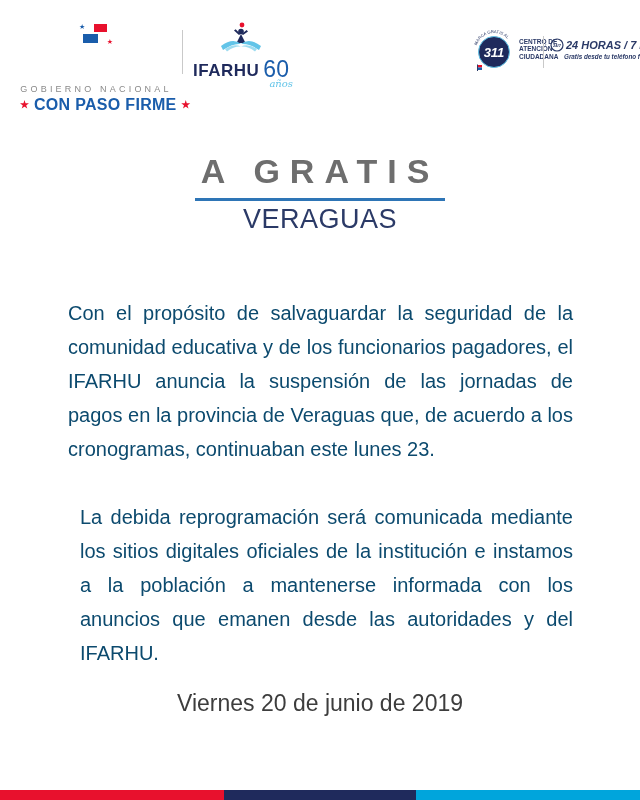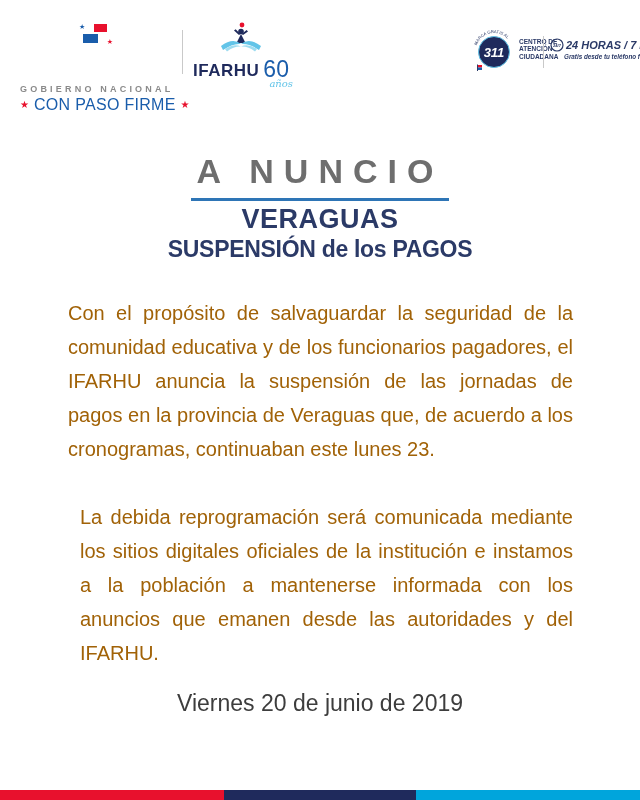--- a/index.html
+++ b/index.html
@@ -10,22 +10,22 @@
   }
 
   
   .header{position:absolute;top:20px;left:0;right:0;height:64px;}
   .gov-block{position:absolute;left:20px;top:4px;width:152px;text-align:center;}
   .flag-glyph{position:relative;width:34px;height:20px;margin:0 auto 3px auto;}
   .flag-glyph .r-rect{position:absolute;left:15px;top:0;width:13px;height:8px;background:#e8112d;}
   .flag-glyph .b-rect{position:absolute;left:4px;top:10px;width:15px;height:9px;background:#1a5dab;}
   .flag-glyph .b-star{position:absolute;left:0;top:-1px;font-size:7px;color:#1a5dab;line-height:7px;}
   .flag-glyph .r-star{position:absolute;right:0;bottom:-1px;font-size:7px;color:#e8112d;line-height:7px;}
-  .gov-line1{font-size:9px;letter-spacing:3.2px;color:#8a8a8a;font-weight:700;white-space:nowrap;margin-top:40px;}
-  .gov-line2{font-size:16px;font-weight:normal;color:#1a5dab;white-space:nowrap;margin-top:2px;letter-spacing:0.3px;}
+  .gov-line1{font-size:9px;letter-spacing:3.2px;color:#8a8a8a;font-weight:400;white-space:nowrap;margin-top:40px;}
+  .gov-line2{font-size:16px;font-weight:bold;color:#1a5dab;white-space:nowrap;margin-top:2px;letter-spacing:0.3px;}
   .gov-line2 .star{color:#e8112d;font-size:10px;vertical-align:2px;}
   .v-divider{position:absolute;width:1px;background:#c9c9c9;}
   .div1{left:182px;top:10px;height:44px;}
   .ifarhu-block{position:absolute;left:196px;top:2px;width:90px;text-align:center;}
   .ifarhu-row{display:flex;align-items:flex-end;justify-content:center;margin-top:1px;}
   .ifarhu-name{font-size:17px;font-weight:bold;color:#1f2a5c;letter-spacing:0.5px;}
   .ifarhu-60{position:relative;margin-left:4px;}
   .ifarhu-60 .num{font-size:23px;line-height:20px;color:#1a5dab;font-weight:400;}
   .ifarhu-60 .word{position:absolute;right:-4px;bottom:-8px;font-family:"DejaVu Serif",serif;font-style:italic;font-size:10px;color:#62c4e8;}
 
@@ -37,26 +37,26 @@
   .hours-text{font-size:11px;font-weight:bold;font-style:italic;color:#2b3a67;white-space:nowrap;margin-left:2px;}
   .hours-note{font-size:6.3px;font-style:italic;font-weight:bold;color:#2b3a67;margin-top:1px;margin-left:14px;white-space:nowrap;}
 
   
   .title-wrap{position:absolute;top:152px;left:0;right:0;text-align:center;}
   .main-title{
     display:inline-block;font-size:34px;font-weight:bold;color:#6e6e6e;
     letter-spacing:10px;padding:0 6px 7px 6px;border-bottom:3px solid #2e75b6;
     white-space:nowrap;
   }
-  .region{margin-top:3px;font-size:27px;font-weight:bold;color:#2b3a67;letter-spacing:0.5px;}
+  .region{margin-top:3px;font-size:27px;font-weight:normal;color:#2b3a67;letter-spacing:0.5px;}
   .subtitle{margin-top:1px;font-size:23px;font-weight:bold;color:#2b3a67;letter-spacing:-0.3px;}
 
   
   .body-text{position:absolute;top:296px;left:68px;width:505px;
-    font-size:20px;line-height:34px;color:#a16207;text-align:justify;}
+    font-size:20px;line-height:34px;color:#0c4a6e;text-align:justify;}
   .body-text p{margin:0;}
   .body-text p + p{margin-top:34px;margin-left:12px;}
 
   .date-line{position:absolute;top:690px;left:0;right:0;text-align:center;
     font-size:23px;color:#3d3d3d;}
 
   
   .footer-bar{position:absolute;bottom:0;left:0;right:0;height:10px;display:flex;}
   .footer-bar .seg1{width:35%;}
   .footer-bar .seg2{width:30%;}
@@ -139,23 +139,22 @@
           <circle cx="7" cy="7" r="6" fill="none" stroke="#2b3a67" stroke-width="1.2"></circle>
           <text x="7" y="9" text-anchor="middle" font-size="4.2" font-weight="bold" fill="#2b3a67" font-family="Liberation Sans, sans-serif">24/7</text>
         </svg>
         <span class="hours-text">24 HORAS / 7 DÍAS</span>
       </div>
       <div class="hours-note">Gratis desde tu teléfono fijo o móvil</div>
     </div>
   </div>
 
   <div class="title-wrap">
-    <div class="main-title">A NUNCIO</div>
+    <div class="main-title">A GRATIS</div>
     <div class="region">VERAGUAS</div>
-    <div class="subtitle">SUSPENSIÓN de los PAGOS</div>
   </div>
 
   <div class="body-text">
     <p>Con el propósito de salvaguardar la seguridad de la comunidad educativa y de los funcionarios pagadores, el IFARHU anuncia la suspensión de las jornadas de pagos en la provincia de Veraguas que, de acuerdo a los cronogramas, continuaban este lunes 23.</p>
     <p>La debida reprogramación será comunicada mediante los sitios digitales oficiales de la institución e instamos a la población a mantenerse informada con los anuncios que emanen desde las autoridades y del IFARHU.</p>
   </div>
 
   <div class="date-line">Viernes 20 de junio de 2019</div>
 
   <div class="footer-bar">

